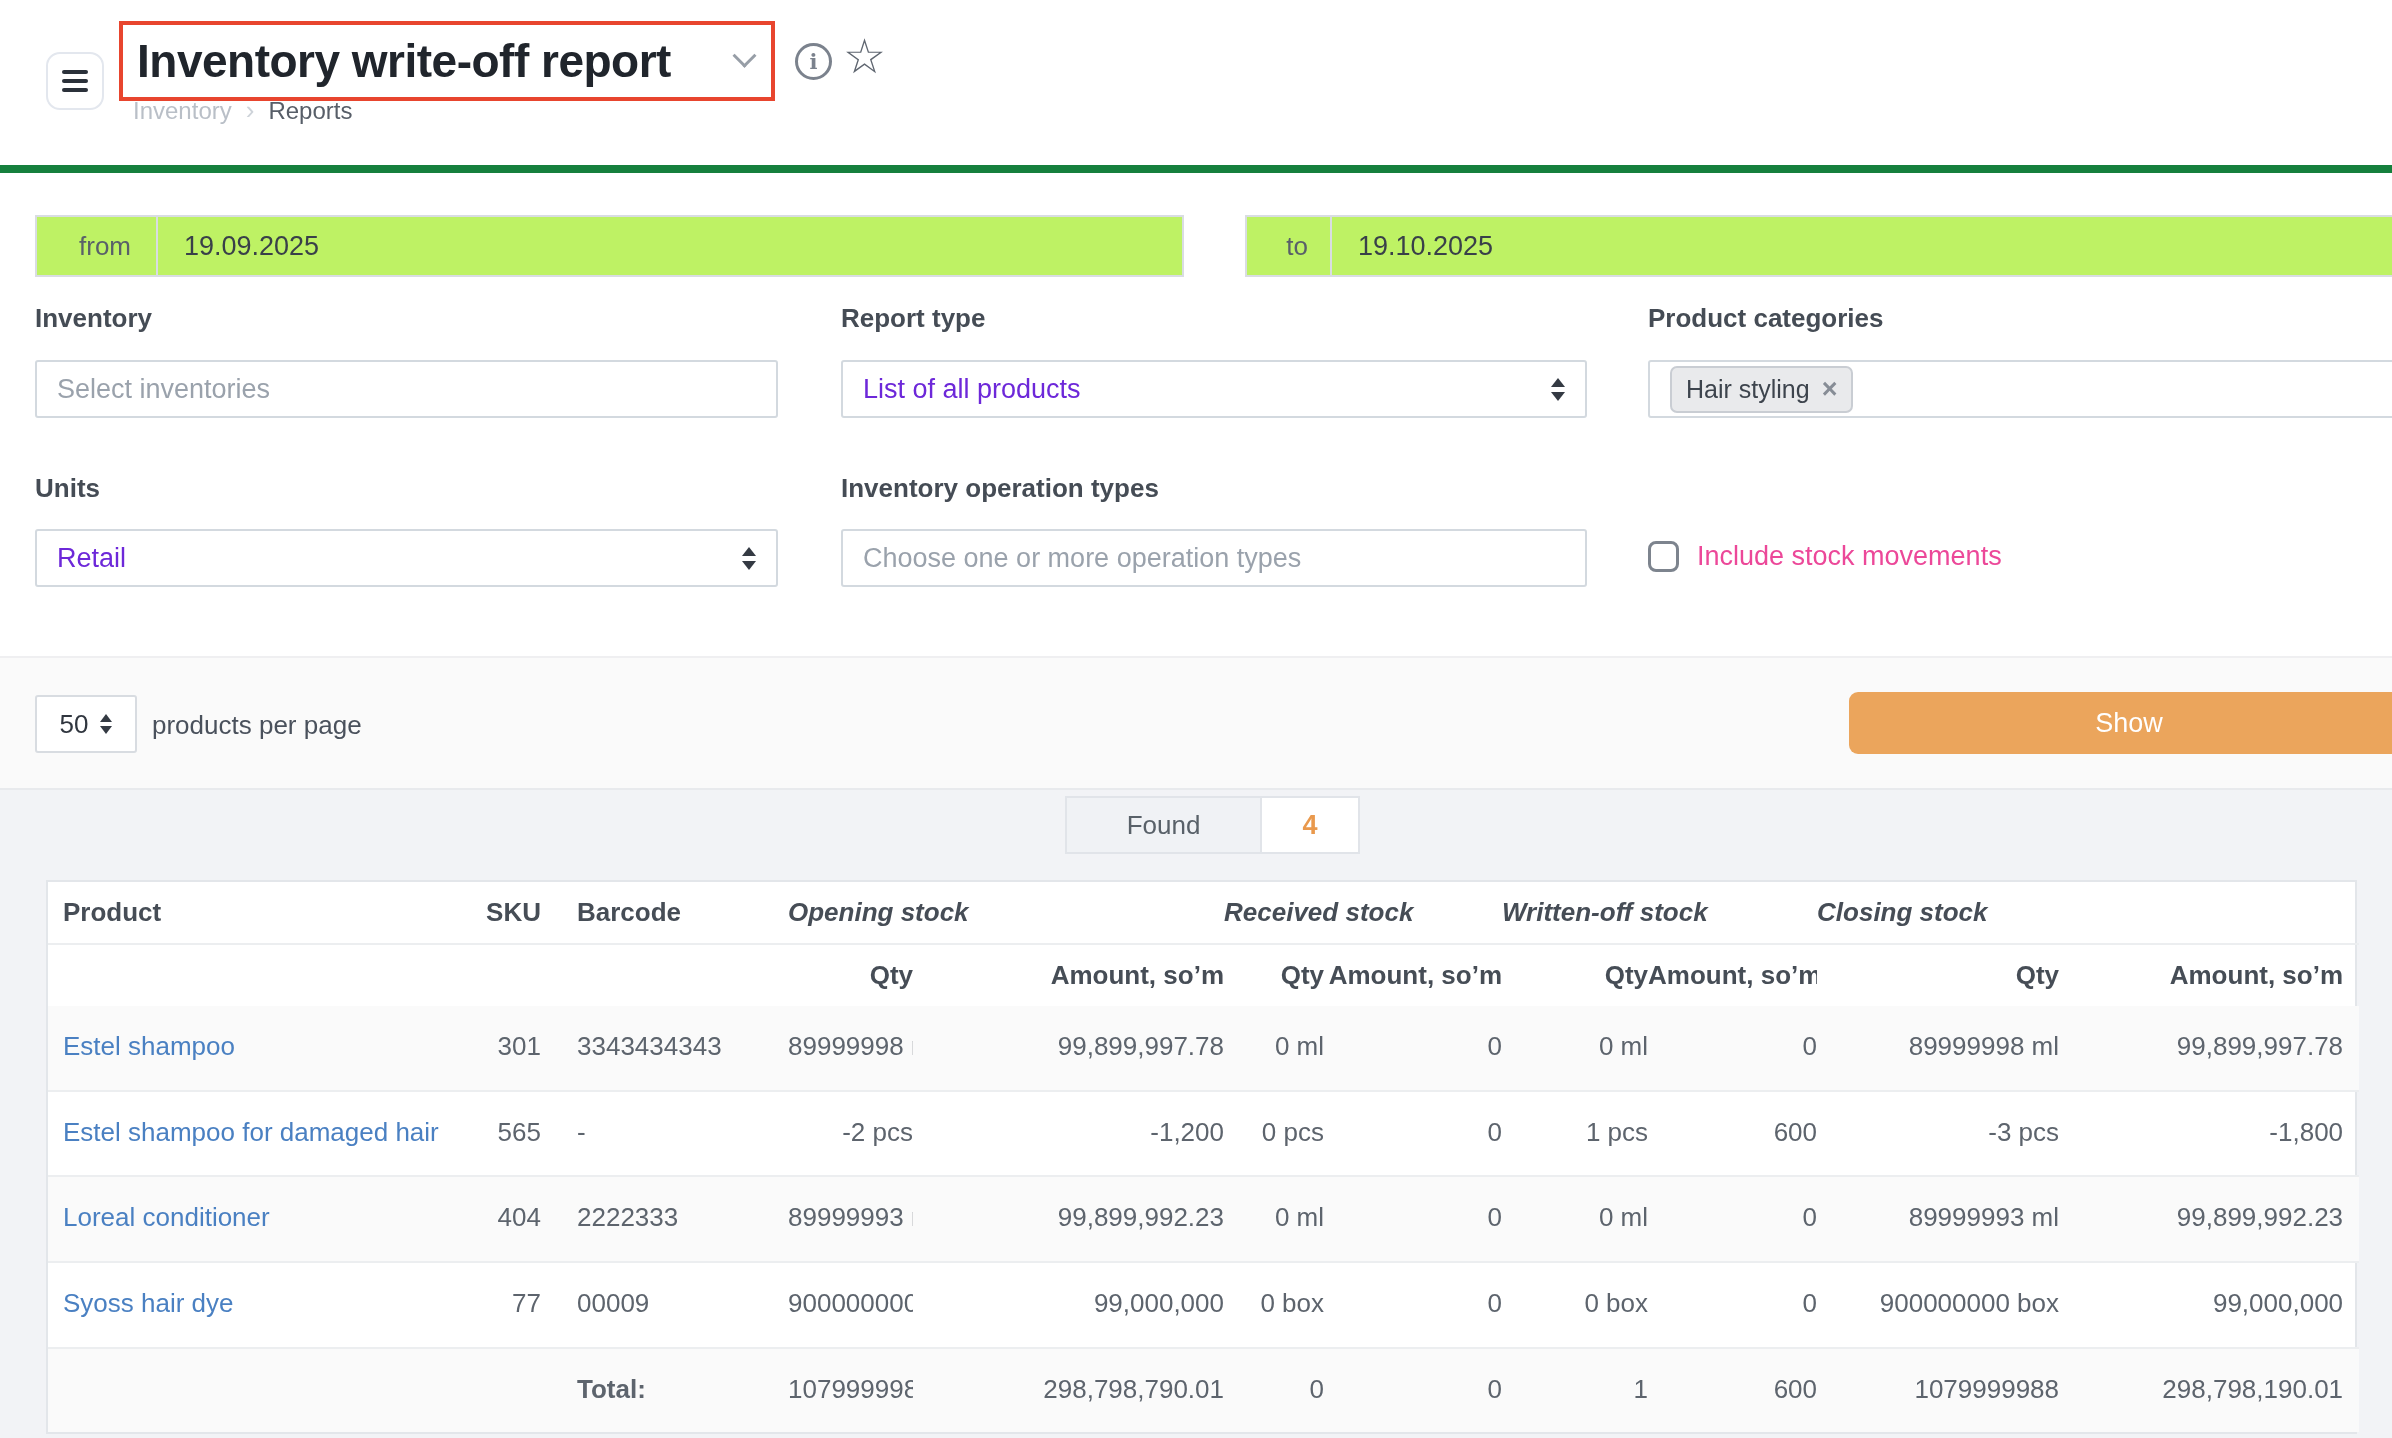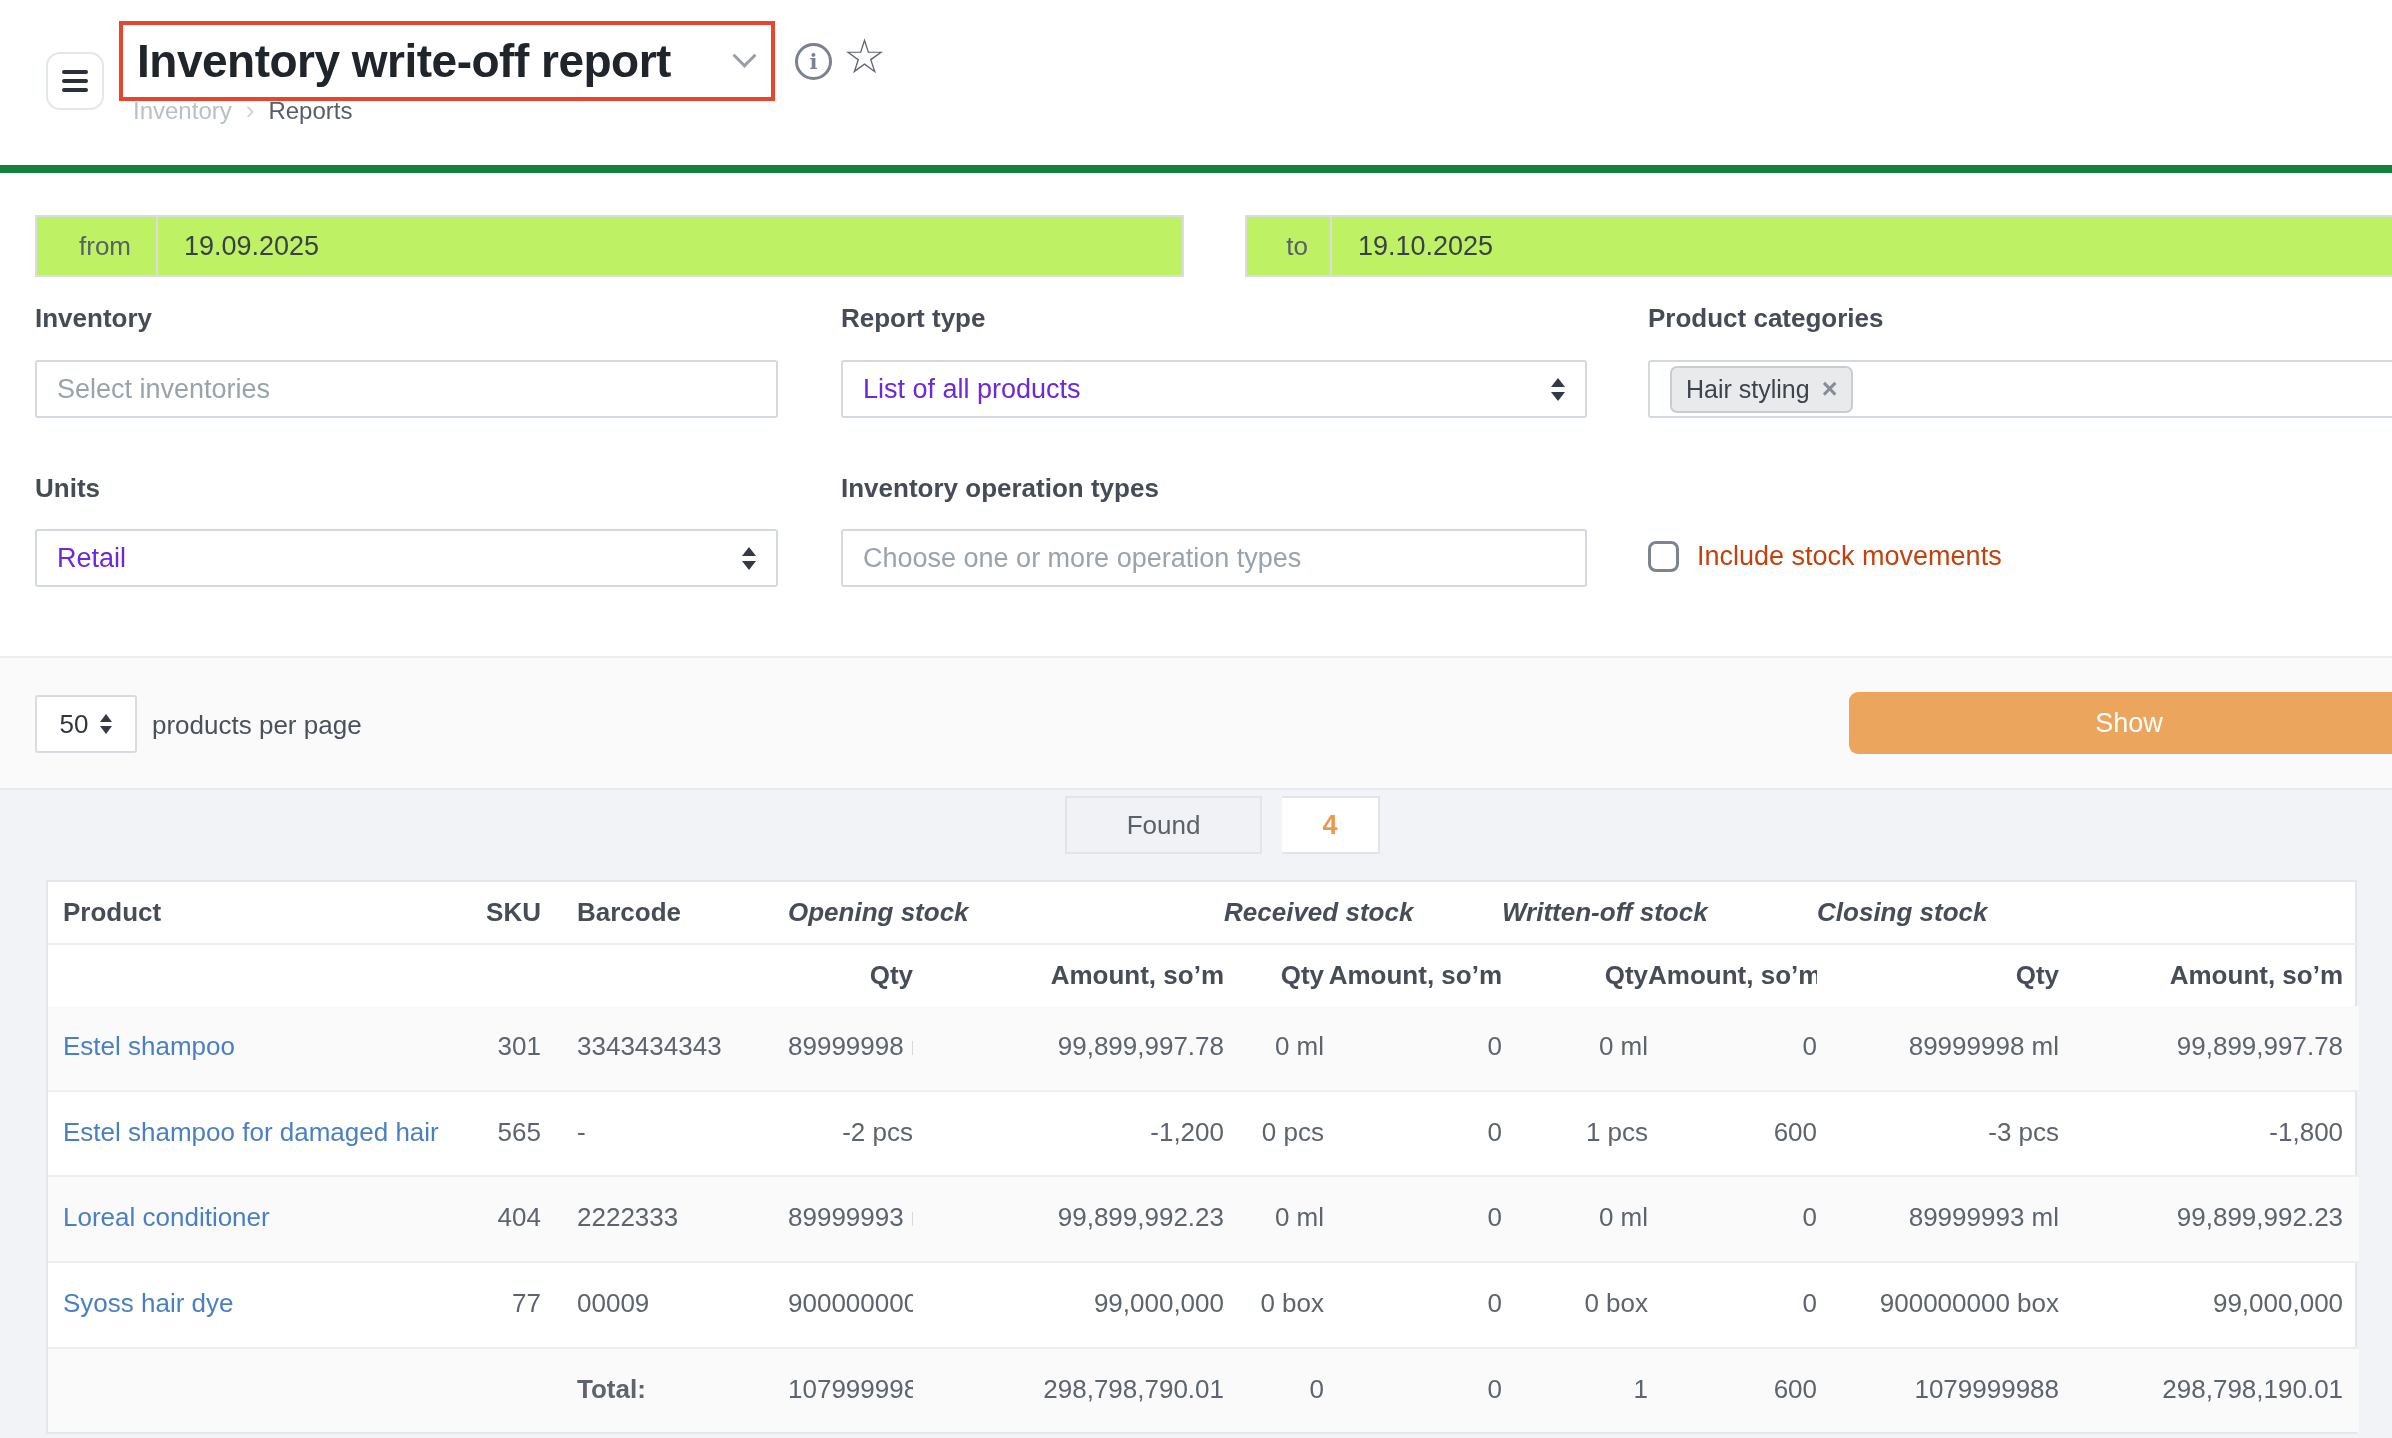--- a/index.html
+++ b/index.html
@@ -47,37 +47,37 @@
   .field .placeholder { color:#9aa2ac; }
   .field .value { color:#6d28d9;text-align:center; }
   .spinner { margin-left:auto; display:flex; flex-direction:column; gap:5px; align-items:center; }
   .spinner .up { width:0; height:0; border-left:7px solid transparent; border-right:7px solid transparent; border-bottom:9px solid #343a43; }
   .spinner .dn { width:0; height:0; border-left:7px solid transparent; border-right:7px solid transparent; border-top:9px solid #343a43; }
   .chip { display:inline-flex; align-items:center; background:#e9eaec; border:2px solid #c9cdd3; border-radius:7px;
     padding:7px 14px; font-size:25px; color:#3d444d; cursor:default; }
   .chip .x { margin-left:12px; color:#878d96; font-size:27px; font-weight:700; cursor:pointer; line-height:1; }
   .checkwrap { position:absolute; left:1648px; top:368px; display:flex; align-items:center; cursor:pointer; }
   .checkbox { width:31px; height:31px; border:3px solid #7d848e; border-radius:8px; background:#fff; }
-  .checkwrap span.lbl { margin-left:18px; font-size:27px; color:#c2410c; }
+  .checkwrap span.lbl { margin-left:18px; font-size:27px; color:#ec4899; }
 
   
   .band { position:absolute; top:656px; left:0; right:0; height:134px; background:#fafafa;
     border-top:2px solid #efeff1; border-bottom:2px solid #e8eaed; }
   .perpage { position:absolute; left:35px; top:37px; width:102px; height:58px; background:#fff; border:2px solid #d8dce1;
     border-radius:3px; display:flex; align-items:center; justify-content:center; gap:12px; font-size:26px; color:#30363f; cursor:pointer; }
   .perpage .spinner { margin-left:0; gap:4px; }
   .perpage .spinner .up { border-left-width:6px; border-right-width:6px; border-bottom-width:8px; }
   .perpage .spinner .dn { border-left-width:6px; border-right-width:6px; border-top-width:8px; }
   .perpage-label { position:absolute; left:152px; top:0; height:134px; display:flex; align-items:center; font-size:26px; color:#4a515c; }
   .show-btn { position:absolute; left:1849px; top:34px; width:560px; height:62px; background:#eba55c; border:none;
     border-radius:9px; color:#ffffff; font-size:27px; font-family:inherit; cursor:pointer; }
 
   
   .results { position:absolute; top:790px; left:0; right:0; bottom:0; background:#f2f3f6; }
-  .tabs { position:absolute; left:1065px; top:6px; display:flex;gap:20px; }
+  .tabs { position:absolute; left:1065px; top:6px; display:flex; }
   .tab { height:58px; display:flex; align-items:center; justify-content:center; border:2px solid #e1e4e9; }
   .tab.found { width:197px; background:#f0f2f5; color:#596169; font-size:26px; }
   .tab.count { width:98px; background:#ffffff; border-left:none; color:#e9994d; font-size:27px; font-weight:700; cursor:pointer; }
 
   .table-card { position:absolute; left:46px; top:90px; width:2311px; background:#fff; border:2px solid #e3e6ea; }
   table.report { width:100%; border-collapse:collapse; table-layout:fixed; }
   table.report th, table.report td { font-size:26px; overflow:hidden; white-space:nowrap; }
   table.report thead th { font-weight:700; color:#464d56; padding:15px 0; }
   table.report tbody td { color:#5d646d; padding:22px 0 24px; vertical-align:top; line-height:1.45; }
   table.report tr { border-top:2px solid #eceef0; }

